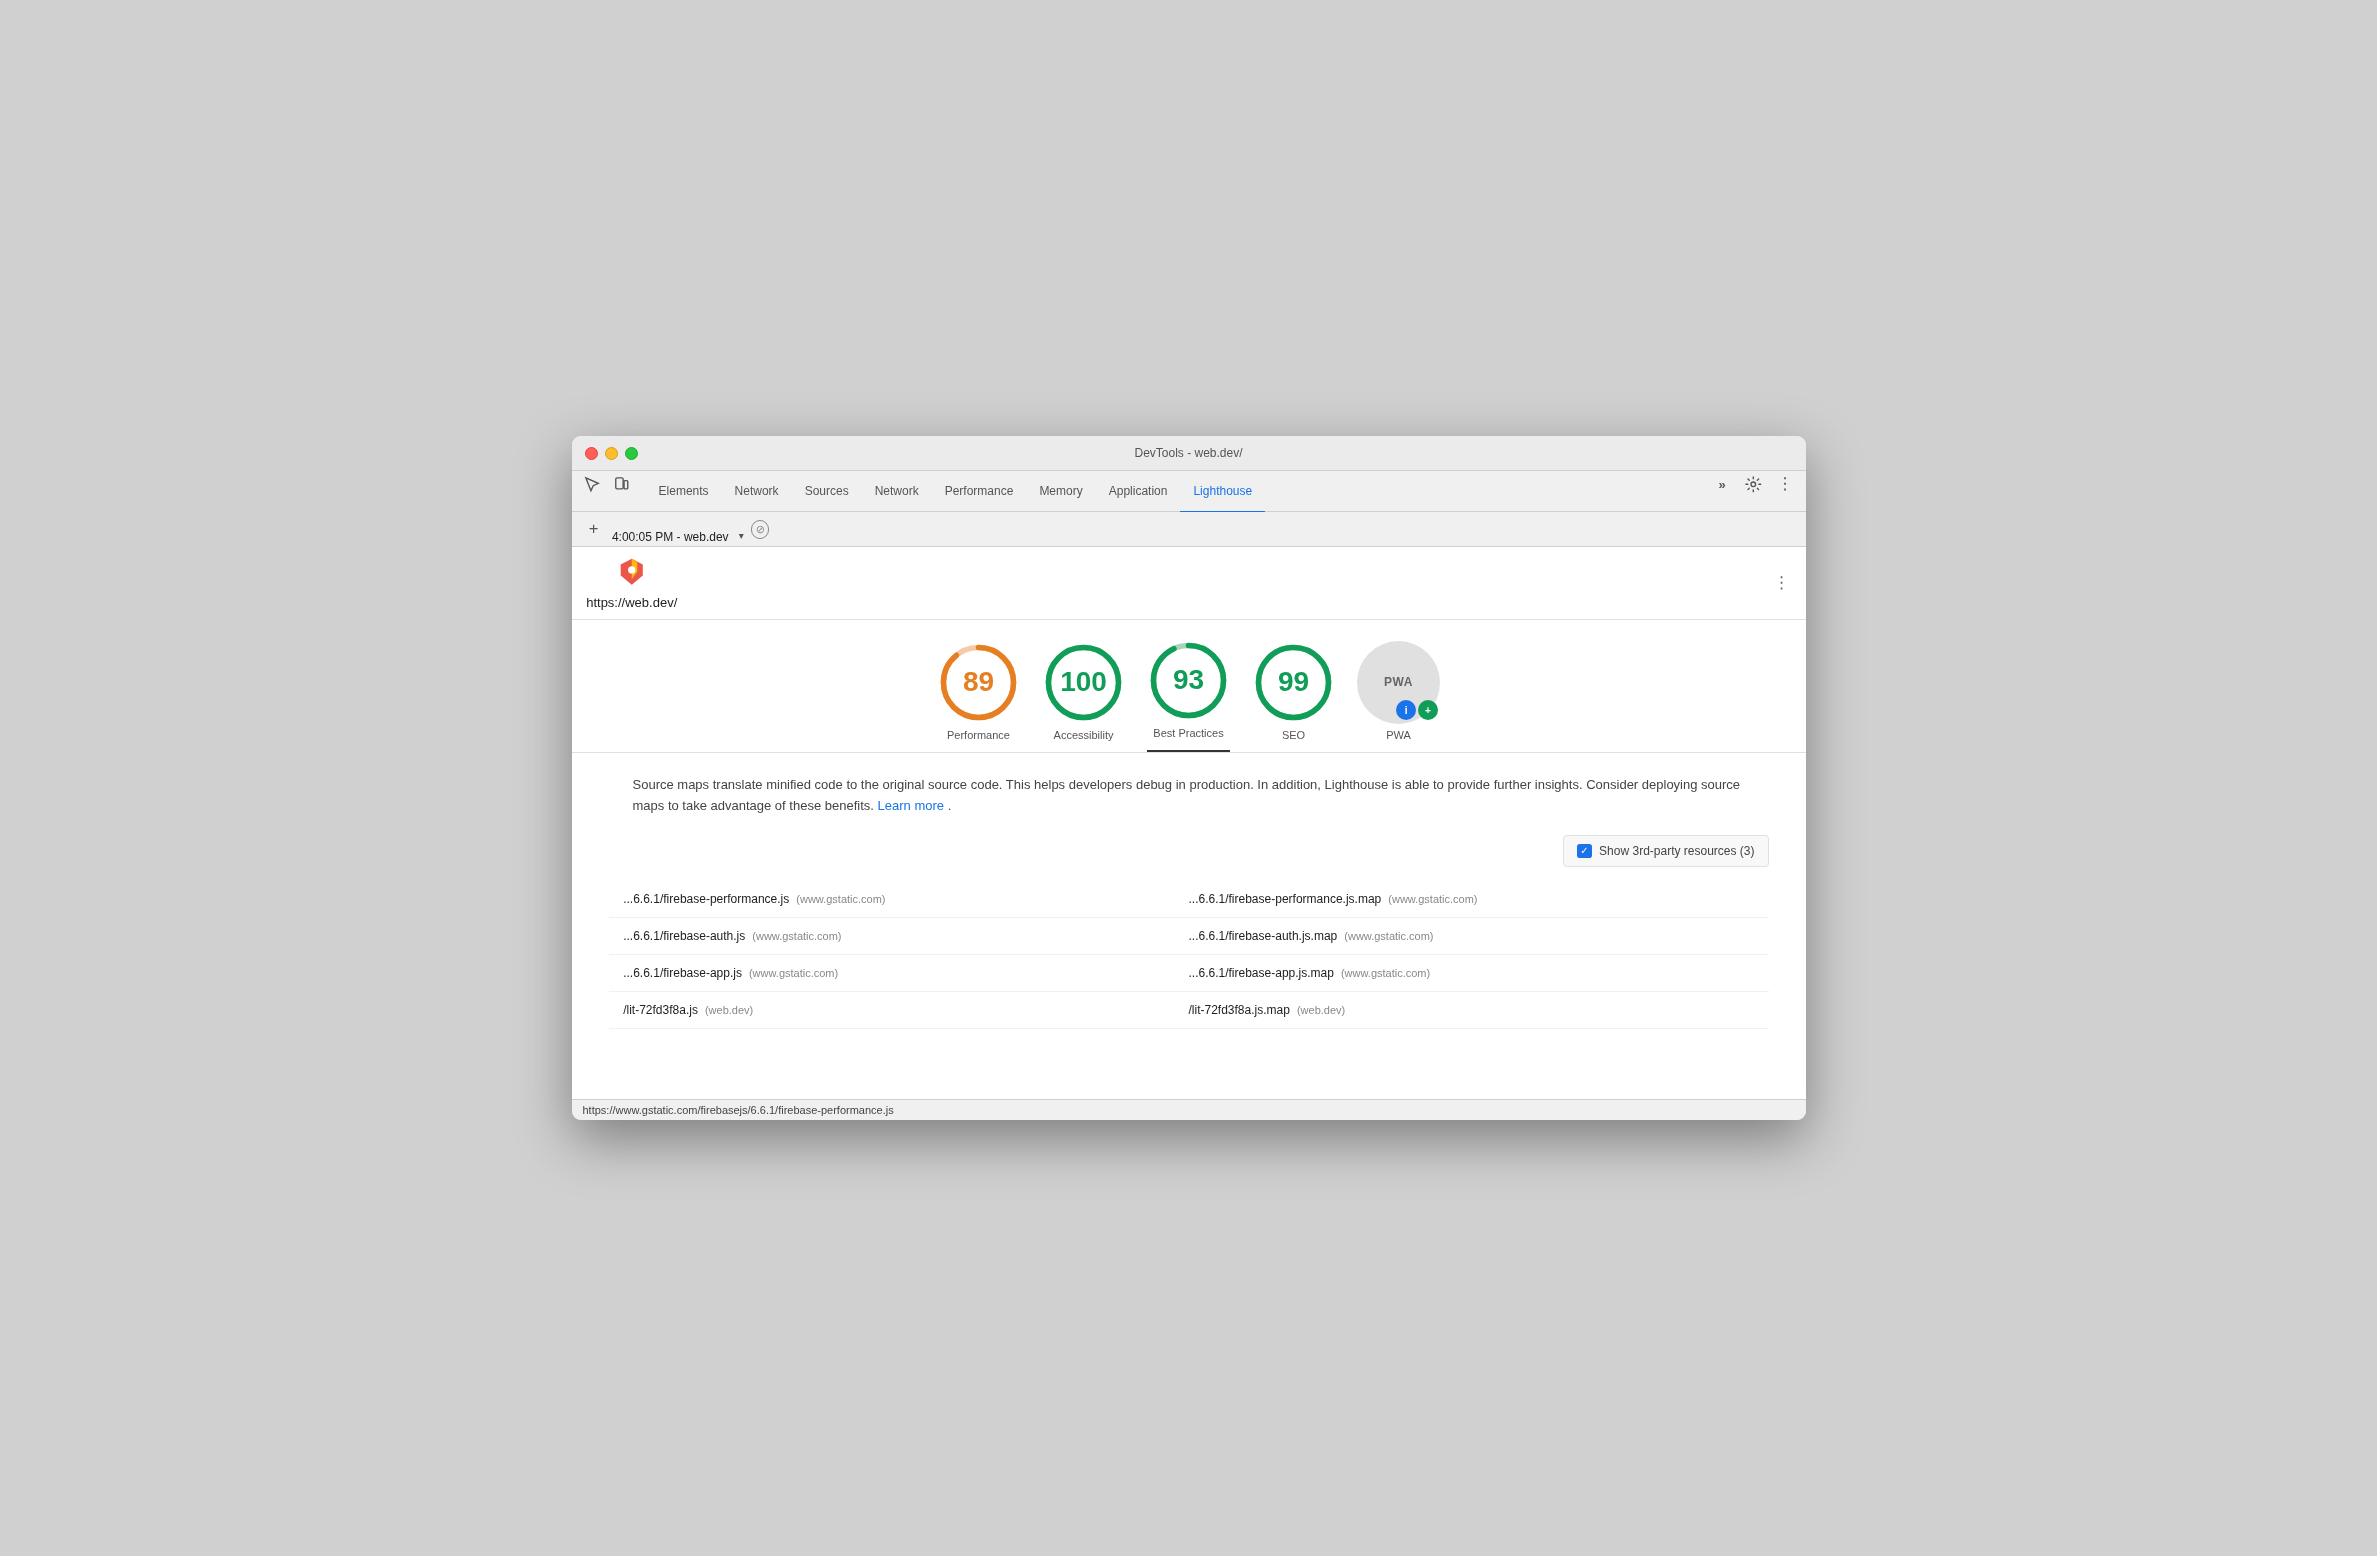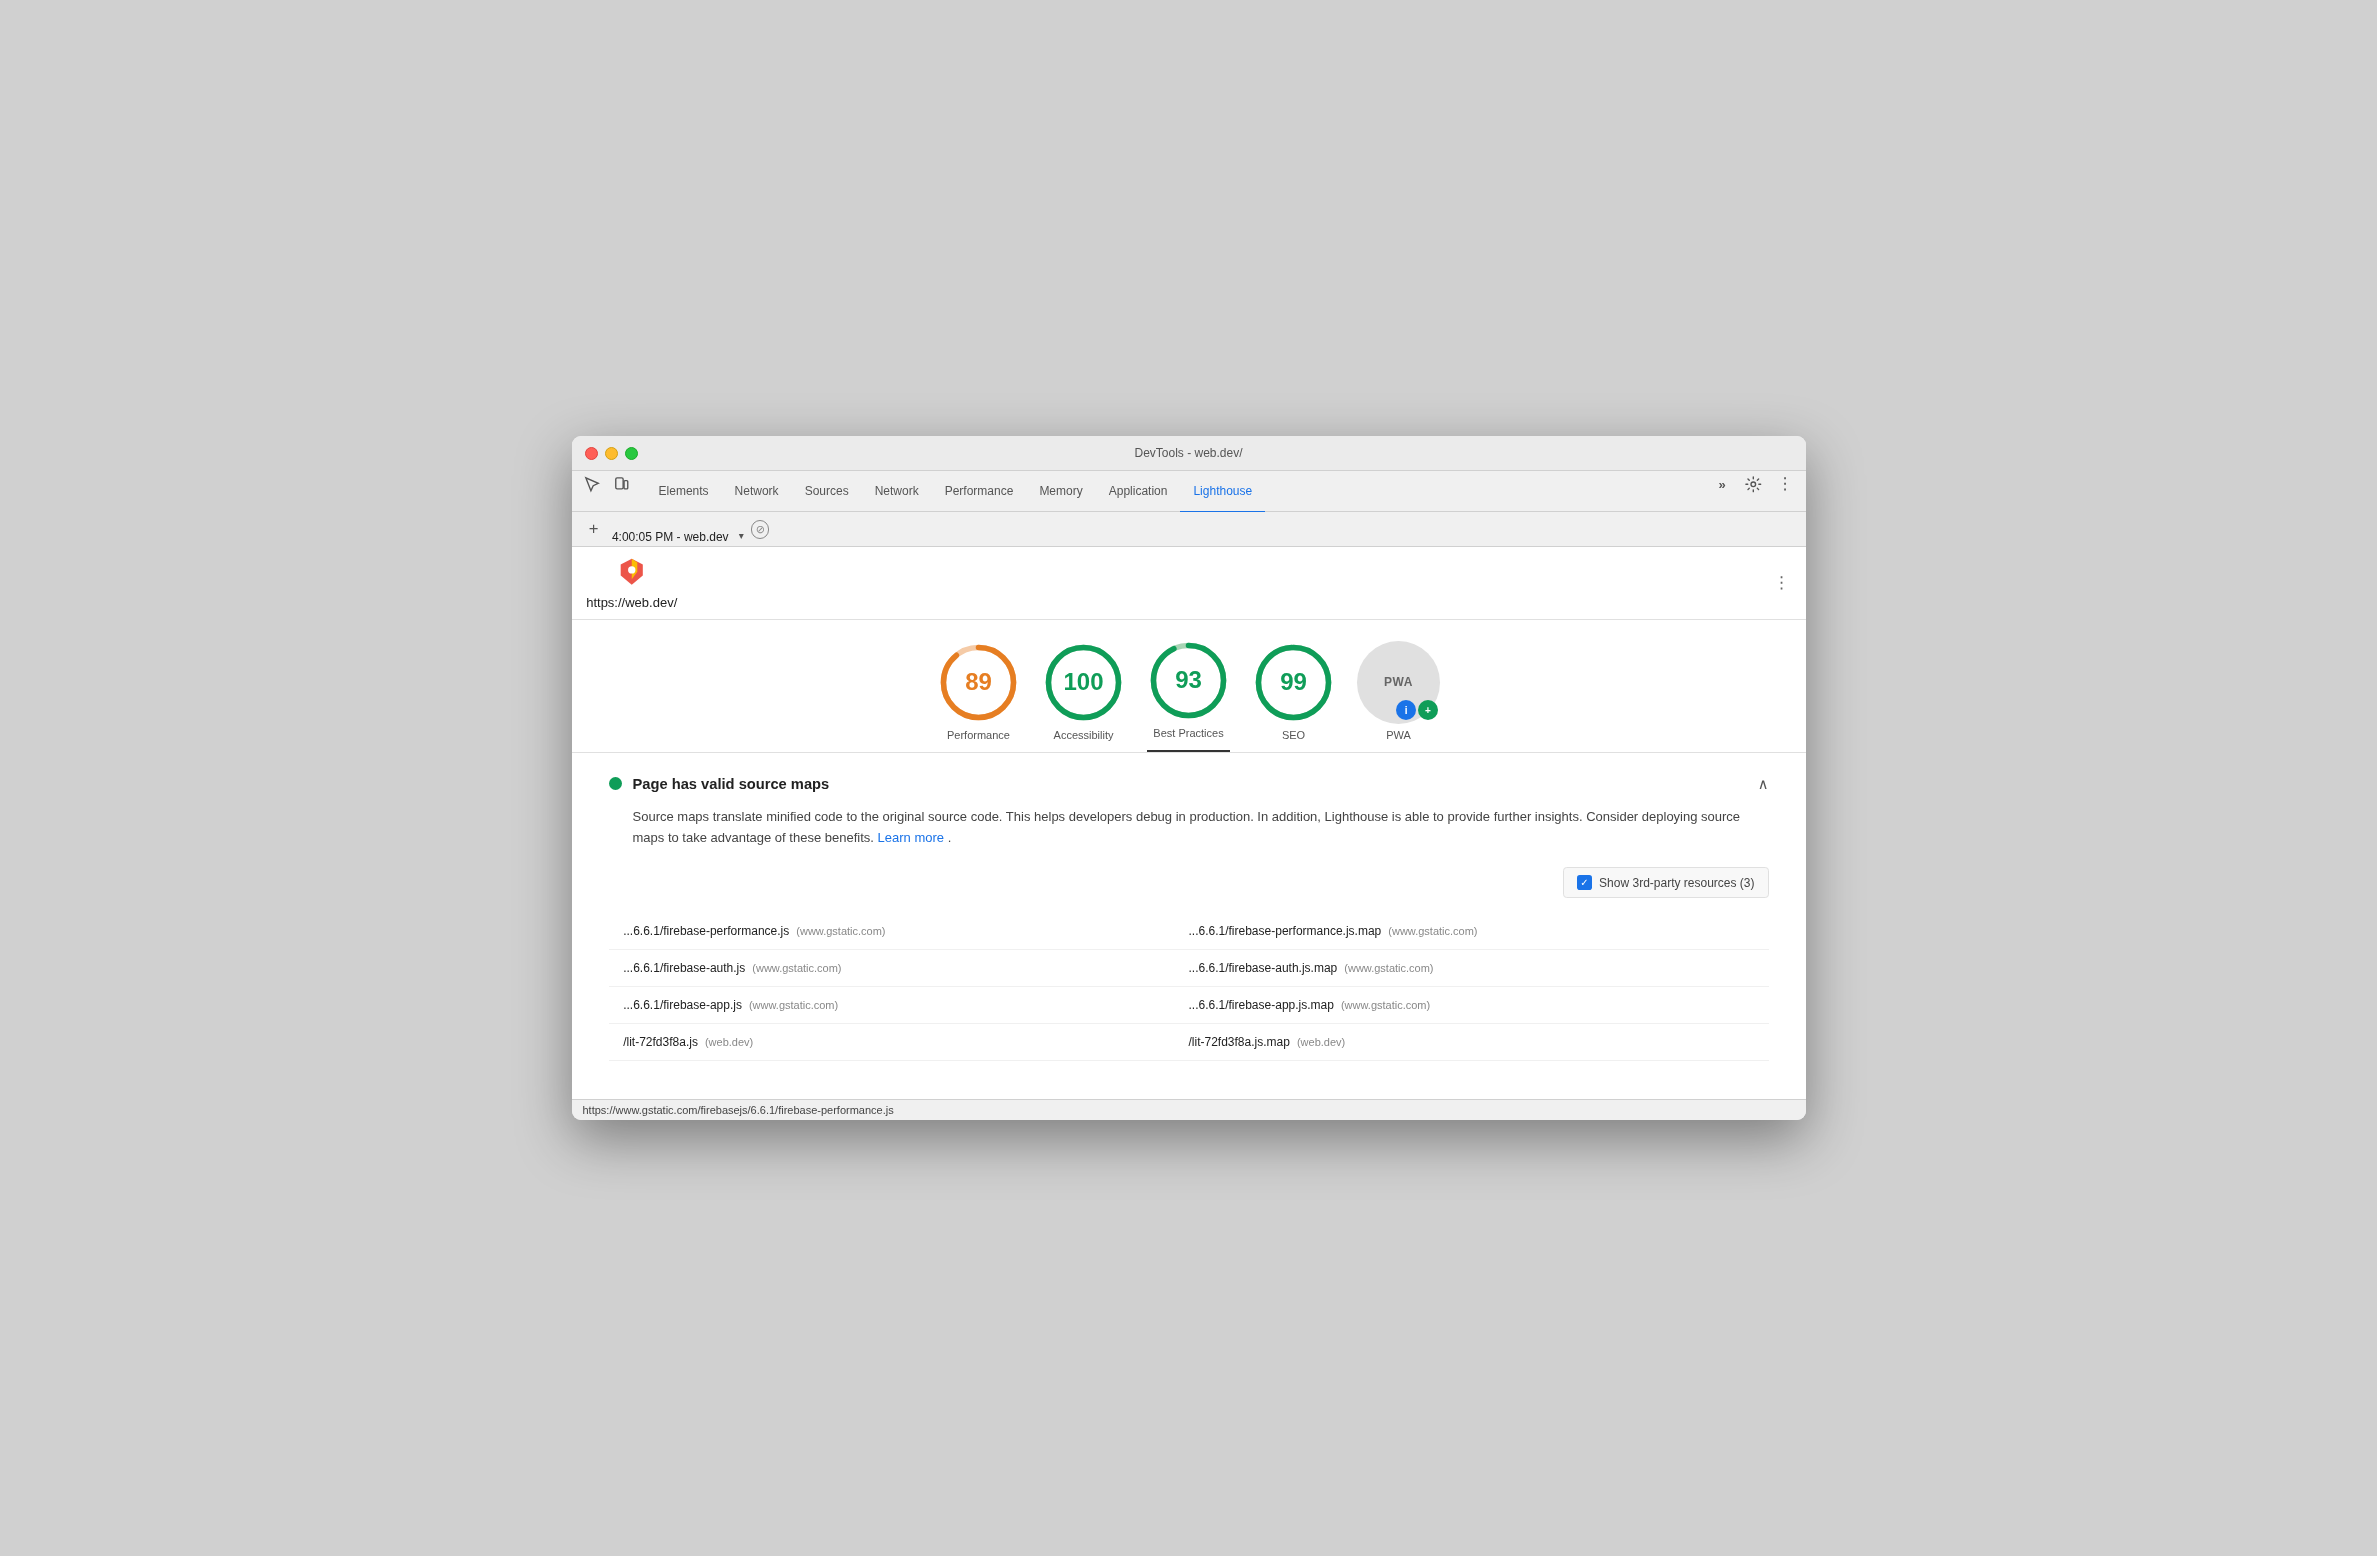--- a/index.html
+++ b/index.html
@@ -194,21 +194,21 @@
       font-size: 24px;
       font-weight: 700;
       position: relative;
     }
     svg.ring {
       position: absolute;
       top: 0; left: 0;
       transform: rotate(-90deg);
     }
     .score-value {
-      font-size: 24px;
+      font-size: 28px;
       font-weight: 700;
       position: relative;
       z-index: 1;
     }
     .score-label {
       font-size: 11px;
       color: #555;
       margin-top: 5.5px;
       text-align: center;
     }
@@ -502,27 +502,20 @@
           </div>
         </div>
         <span class="score-label">PWA</span>
       </div>
     </div>
 
     <div class="scores-divider"></div>
 
     <div class="audit-section">
 
-      <div class="audit-header">
-        <div class="audit-title-row">
-          <div class="audit-dot"></div>
-          <span class="audit-title">Page has valid source maps</span>
-        </div>
-        <span class="audit-chevron">∧</span>
-      </div>
 
       <div class="audit-description">
         <span>Source maps translate minified code to the original source code. This helps developers debug in production. In addition, Lighthouse is able to provide further insights. Consider deploying source maps to take advantage of these benefits.</span>
         <span> </span>
         <a href="#">Learn more</a>
         <span>.</span>
       </div>
 
       <div class="third-party-row">
         <div class="third-party-check">

